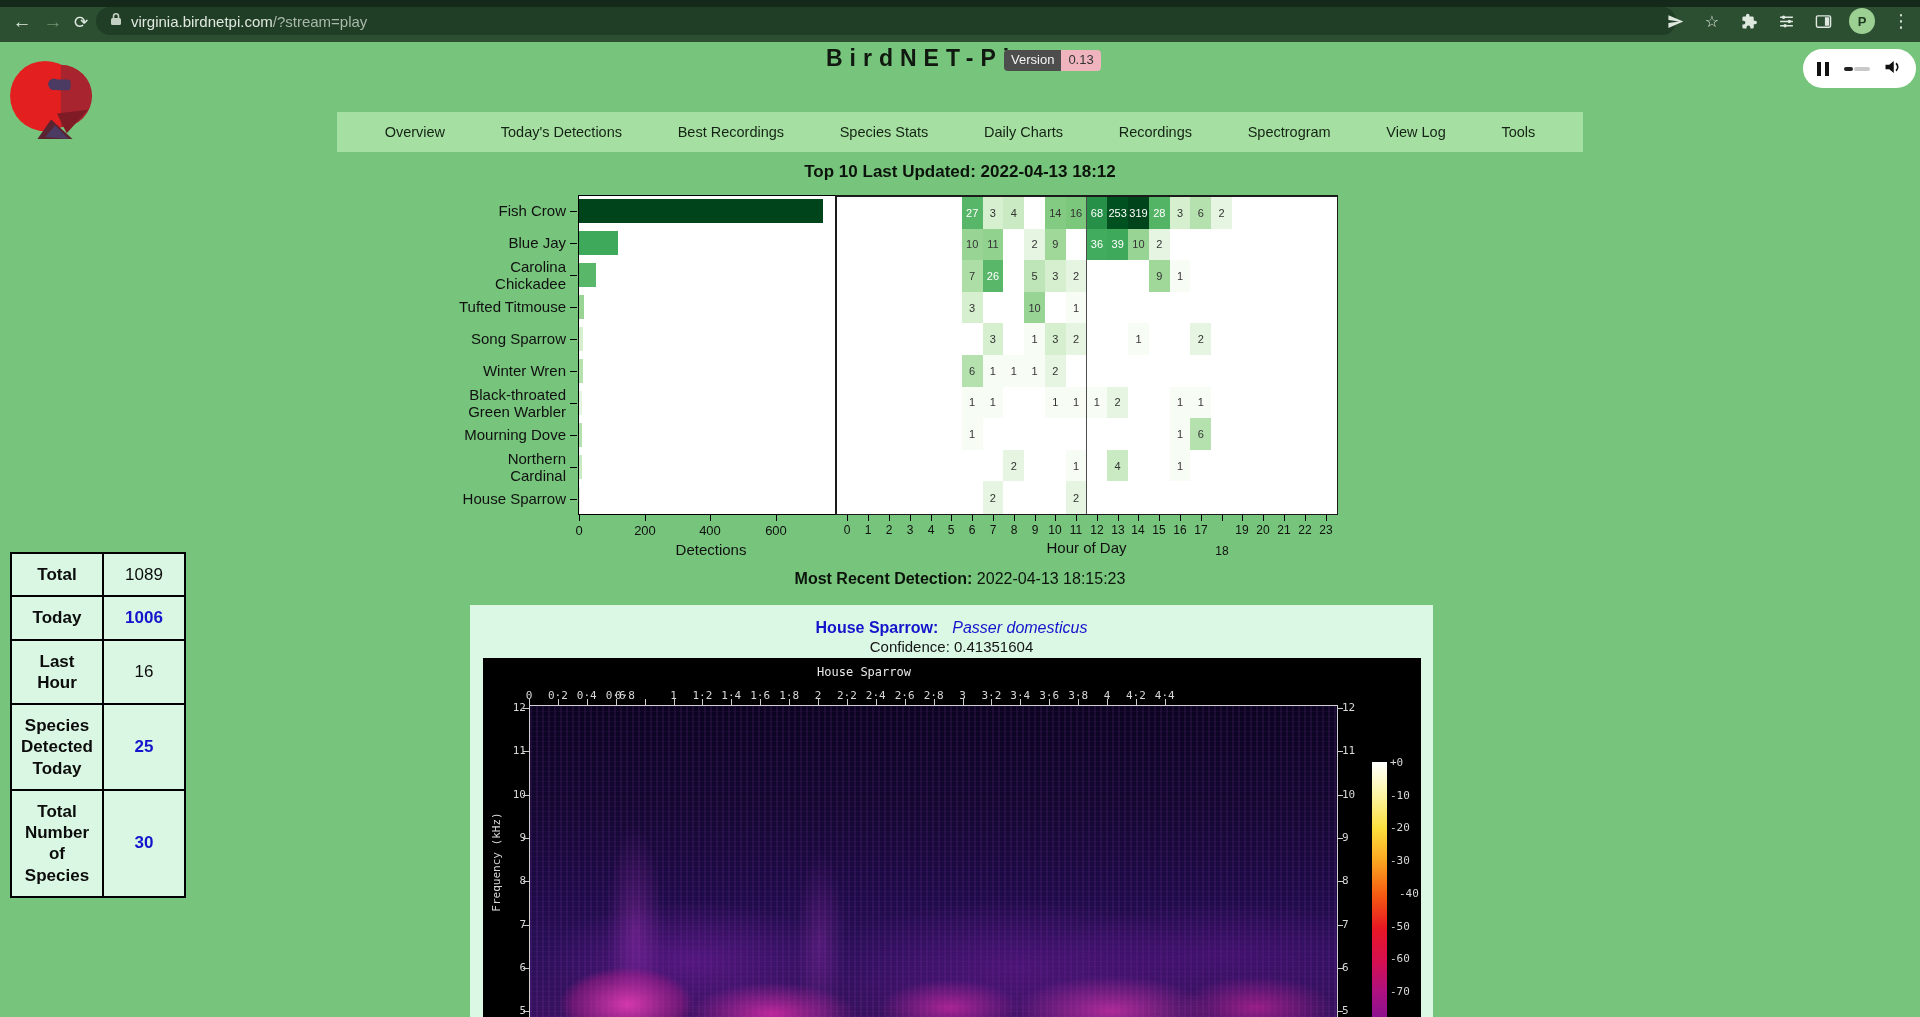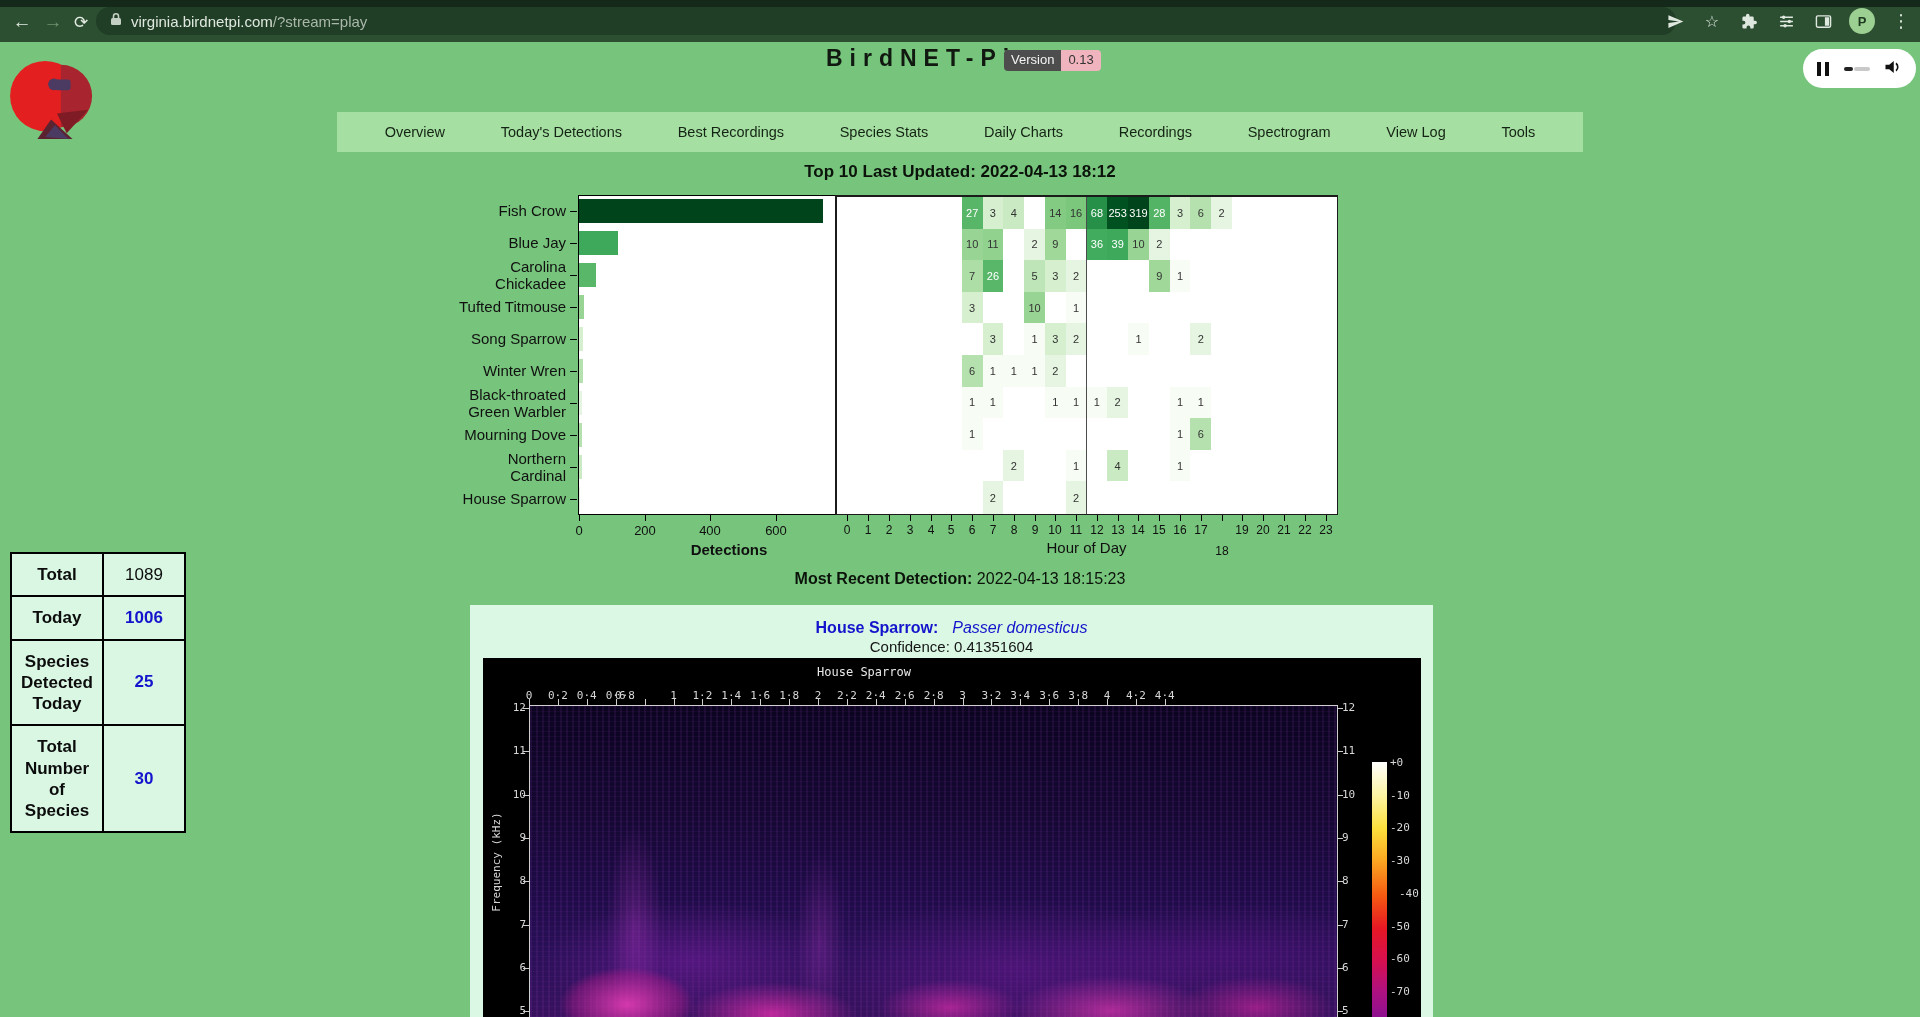--- a/index.html
+++ b/index.html
@@ -200,20 +200,24 @@
 
   <table id="stats" class="abs">
       <tbody id="stats-body">
         <tr>
           <td class="lbl">Total</td>
           <td class="val">1089</td>
         </tr>
         <tr>
           <td class="lbl">Today</td>
           <td class="val link">1006</td>
+        </tr>
+        <tr>
+          <td class="lbl">Last Hour</td>
+          <td class="val">16</td>
         </tr>
         <tr>
           <td class="lbl">Species Detected Today</td>
           <td class="val link">25</td>
         </tr>
         <tr>
           <td class="lbl">Total Number of Species</td>
           <td class="val link">30</td>
         </tr>
       </tbody>
@@ -494,21 +498,21 @@
       <div class="abs tickmark" style="left: 570px; top: 499px; width: 7px; height: 1px;"></div>
       <div class="abs" style="left: 579px; top: 487px; width: 1px; height: 24px; background: rgb(230, 245, 225);"></div>
       <div class="abs tickmark" style="left: 579px; top: 515px; width: 1px; height: 6px;"></div>
       <div class="abs axis-num" style="left: 559px; top: 523px; width: 40px;">0</div>
       <div class="abs tickmark" style="left: 645px; top: 515px; width: 1px; height: 6px;"></div>
       <div class="abs axis-num" style="left: 625px; top: 523px; width: 40px;">200</div>
       <div class="abs tickmark" style="left: 710px; top: 515px; width: 1px; height: 6px;"></div>
       <div class="abs axis-num" style="left: 690px; top: 523px; width: 40px;">400</div>
       <div class="abs tickmark" style="left: 776px; top: 515px; width: 1px; height: 6px;"></div>
       <div class="abs axis-num" style="left: 756px; top: 523px; width: 40px;">600</div>
-      <div class="abs axis-title" style="left: 540px; top: 541px; width: 378px; font-weight: bold;">Detections</div>
+      <div class="abs axis-title" style="left: 522px; top: 541px; width: 378px;">Detections</div>
       <div class="abs tickmark" style="left: 847px; top: 515px; width: 1px; height: 6px;"></div>
       <div class="abs hour-num" style="left: 832px; top: 523px; width: 30px;">0</div>
       <div class="abs tickmark" style="left: 868px; top: 515px; width: 1px; height: 6px;"></div>
       <div class="abs hour-num" style="left: 853px; top: 523px; width: 30px;">1</div>
       <div class="abs tickmark" style="left: 889px; top: 515px; width: 1px; height: 6px;"></div>
       <div class="abs hour-num" style="left: 874px; top: 523px; width: 30px;">2</div>
       <div class="abs tickmark" style="left: 910px; top: 515px; width: 1px; height: 6px;"></div>
       <div class="abs hour-num" style="left: 895px; top: 523px; width: 30px;">3</div>
       <div class="abs tickmark" style="left: 931px; top: 515px; width: 1px; height: 6px;"></div>
       <div class="abs hour-num" style="left: 916px; top: 523px; width: 30px;">4</div>

